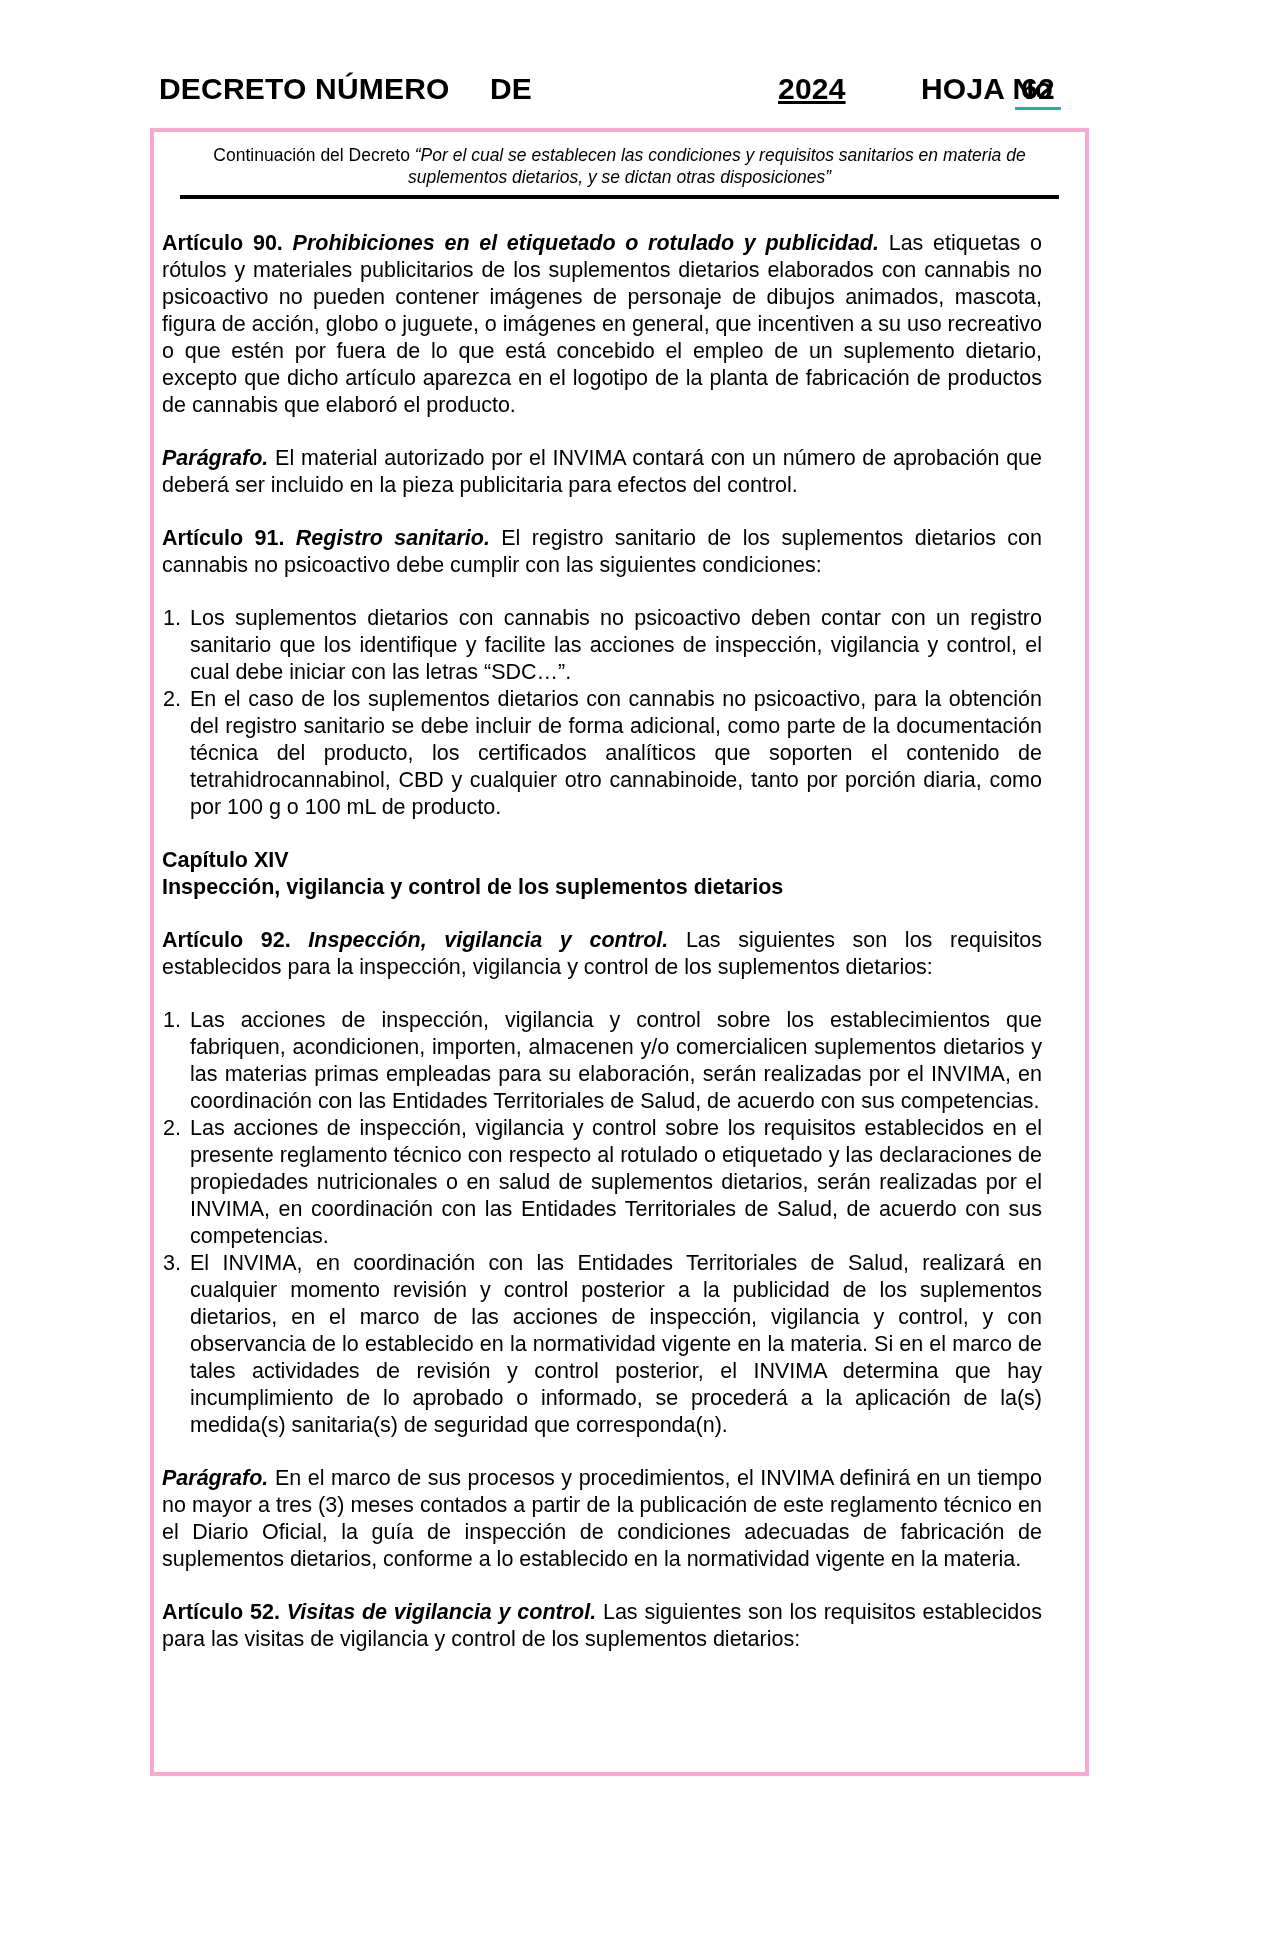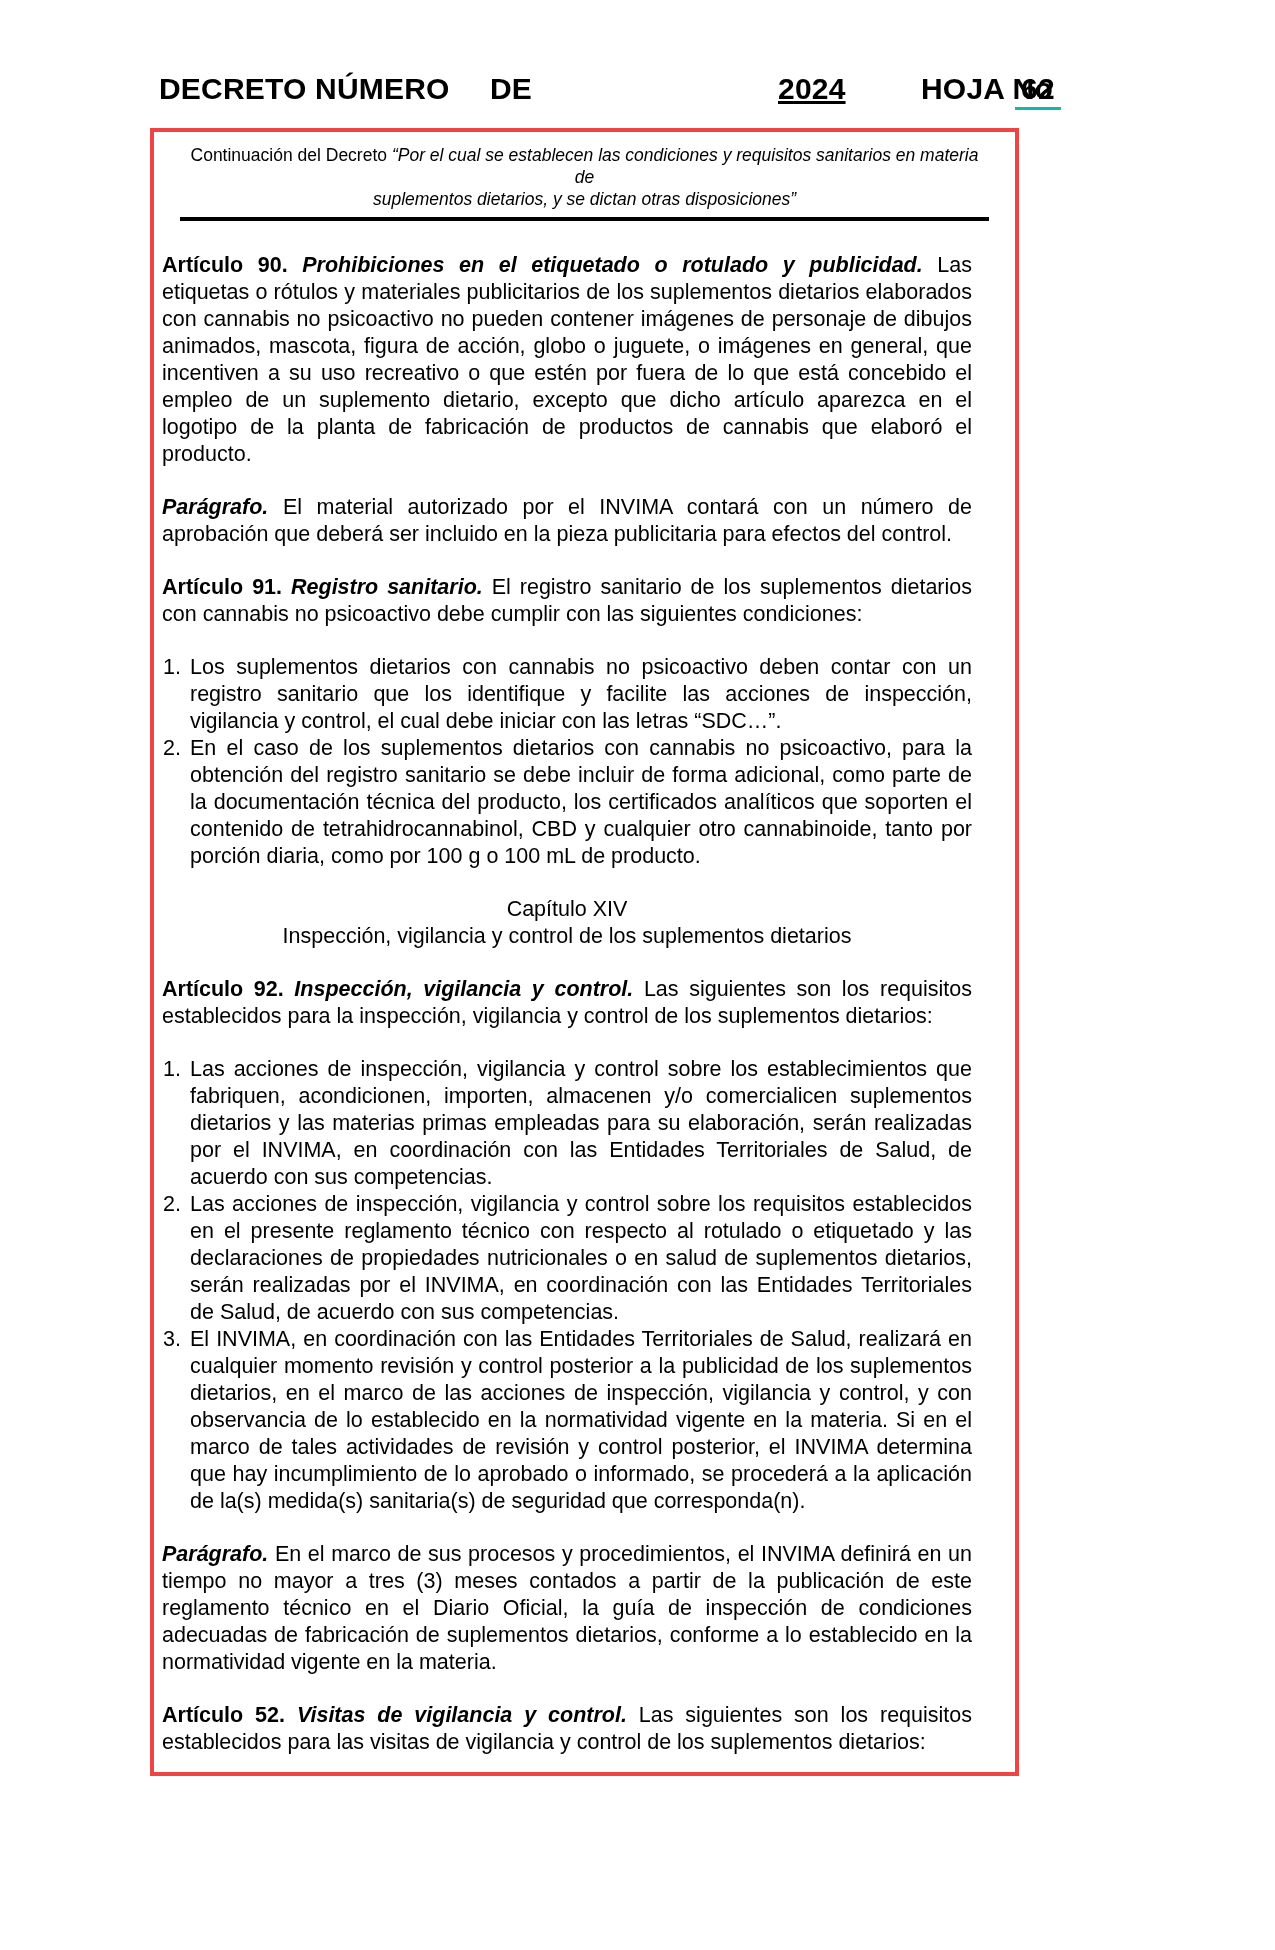--- a/index.html
+++ b/index.html
@@ -17,22 +17,22 @@
     font-size:30px; font-weight:bold; letter-spacing:0.2px;padding-left:18px; }
   .doc-header .h-decreto { position:absolute; left:159px; }
   .doc-header .h-de      { position:absolute; left:490px; }
   .doc-header .h-year    { position:absolute; left:778px;text-decoration:underline; }
   .doc-header .h-hoja    { position:absolute; left:921px; }
   .doc-header .h-num     { position:absolute; left:1015px; border-bottom:3px solid #14b8a6; padding:0 6px 1px; }
 
   
   .content-box {
     position:absolute; left:150px; top:128px;
-    width:869px; height:1648px;
-    border:4px solid #ef4444;
+    width:939px; height:1648px;
+    border:4px solid #f9a8d4;
     box-sizing:border-box;
     background:#fff;
   }
 
   .continuation {
     margin-top:12px;
     text-align:center;
     font-size:17.5px;
     line-height:22px;
     padding:0 30px;
@@ -53,21 +53,21 @@
 
   ol.doc-list { list-style:none; counter-reset:item; margin:14px 0; padding:0; }
   ol.doc-list li {
     counter-increment:item;
     position:relative;
     padding-left:28px;
     text-align:justify;
   }
   ol.doc-list li::before { content:counter(item) "."; position:absolute; left:1px; }
 
-  .chapter-heading { text-align:center; font-weight:normal; margin:26px 0; }
+  .chapter-heading { font-weight:bold; margin:26px 0; }
 </style>
 </head>
 <body>
 
 <div class="page">
 
   <div class="doc-header">
     <span class="h-decreto">DECRETO NÚMERO</span>
     <span class="h-de">DE</span>
     <span class="h-year">2024</span>

